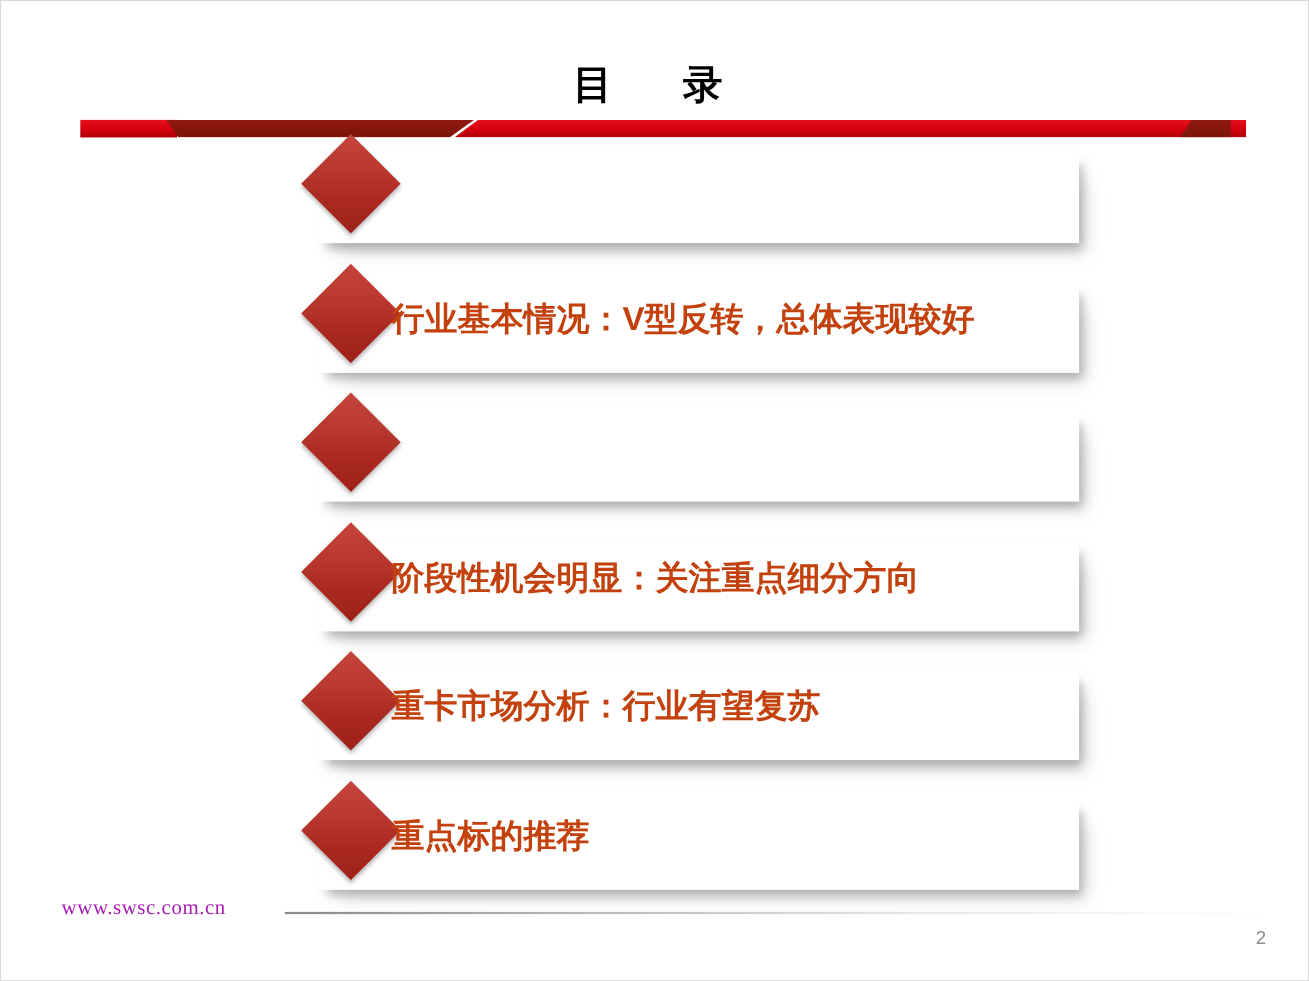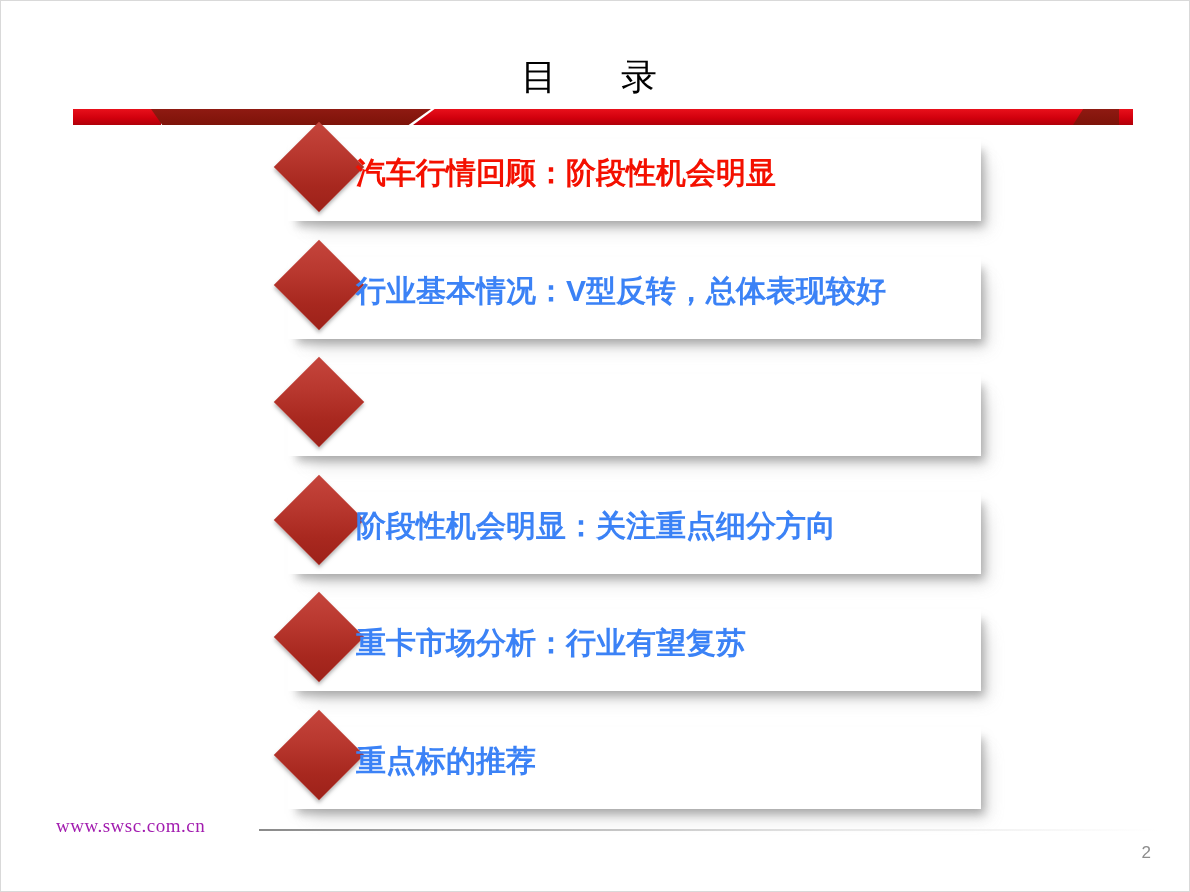--- a/index.html
+++ b/index.html
@@ -17,21 +17,21 @@
     box-sizing:border-box;
     border:1px solid #d9d9d9;
     overflow:hidden;
   }
 
   
   #title{
     position:absolute;left:0;top:55px;width:1190px;
     text-align:center;
     font-size:36px;
-    font-weight:normal;
+    font-weight:bold;
     color:#000000;
     letter-spacing:14px;
     line-height:42px;
     white-space:pre;
   }
 
   
   #rule{
     position:absolute;left:72px;top:108px;width:1046px;height:16px;
   }
@@ -77,21 +77,21 @@
     background:linear-gradient(135deg,#c5453c 0%,#b9382f 35%,#a8281f 70%,#9d2119 100%);
     box-shadow:2px 2px 4px rgba(110,110,110,0.5);
   }
   .label{
     position:absolute;
     left:68px;top:8px;
     height:52px;
     line-height:52px;
     font-size:30px;
     font-weight:bold;
-    color:#3b82f6;
+    color:#c2410c;
     white-space:nowrap;
     letter-spacing:0px;
   }
   .label.accent{color:#f41000;}
 
   
   #footer-url{
     position:absolute;left:55px;top:814px;
     font-size:19px;
     color:#a21caf;
@@ -119,21 +119,20 @@
     <div class="seg dark1"></div>
     <div class="seg bright2"></div>
     <div class="seg dark2"></div>
   </div>
 
   <div id="agenda">
 
     <div class="item" style="top:138px;">
       <div class="plate"></div>
       <div class="diamond"></div>
-      <div class="label accent">汽车行情回顾：阶段性机会明显</div>
     </div>
 
     <div class="item" style="top:256px;">
       <div class="plate"></div>
       <div class="diamond"></div>
       <div class="label">行业基本情况：V型反转，总体表现较好</div>
     </div>
 
     <div class="item" style="top:373px;">
       <div class="plate"></div>

